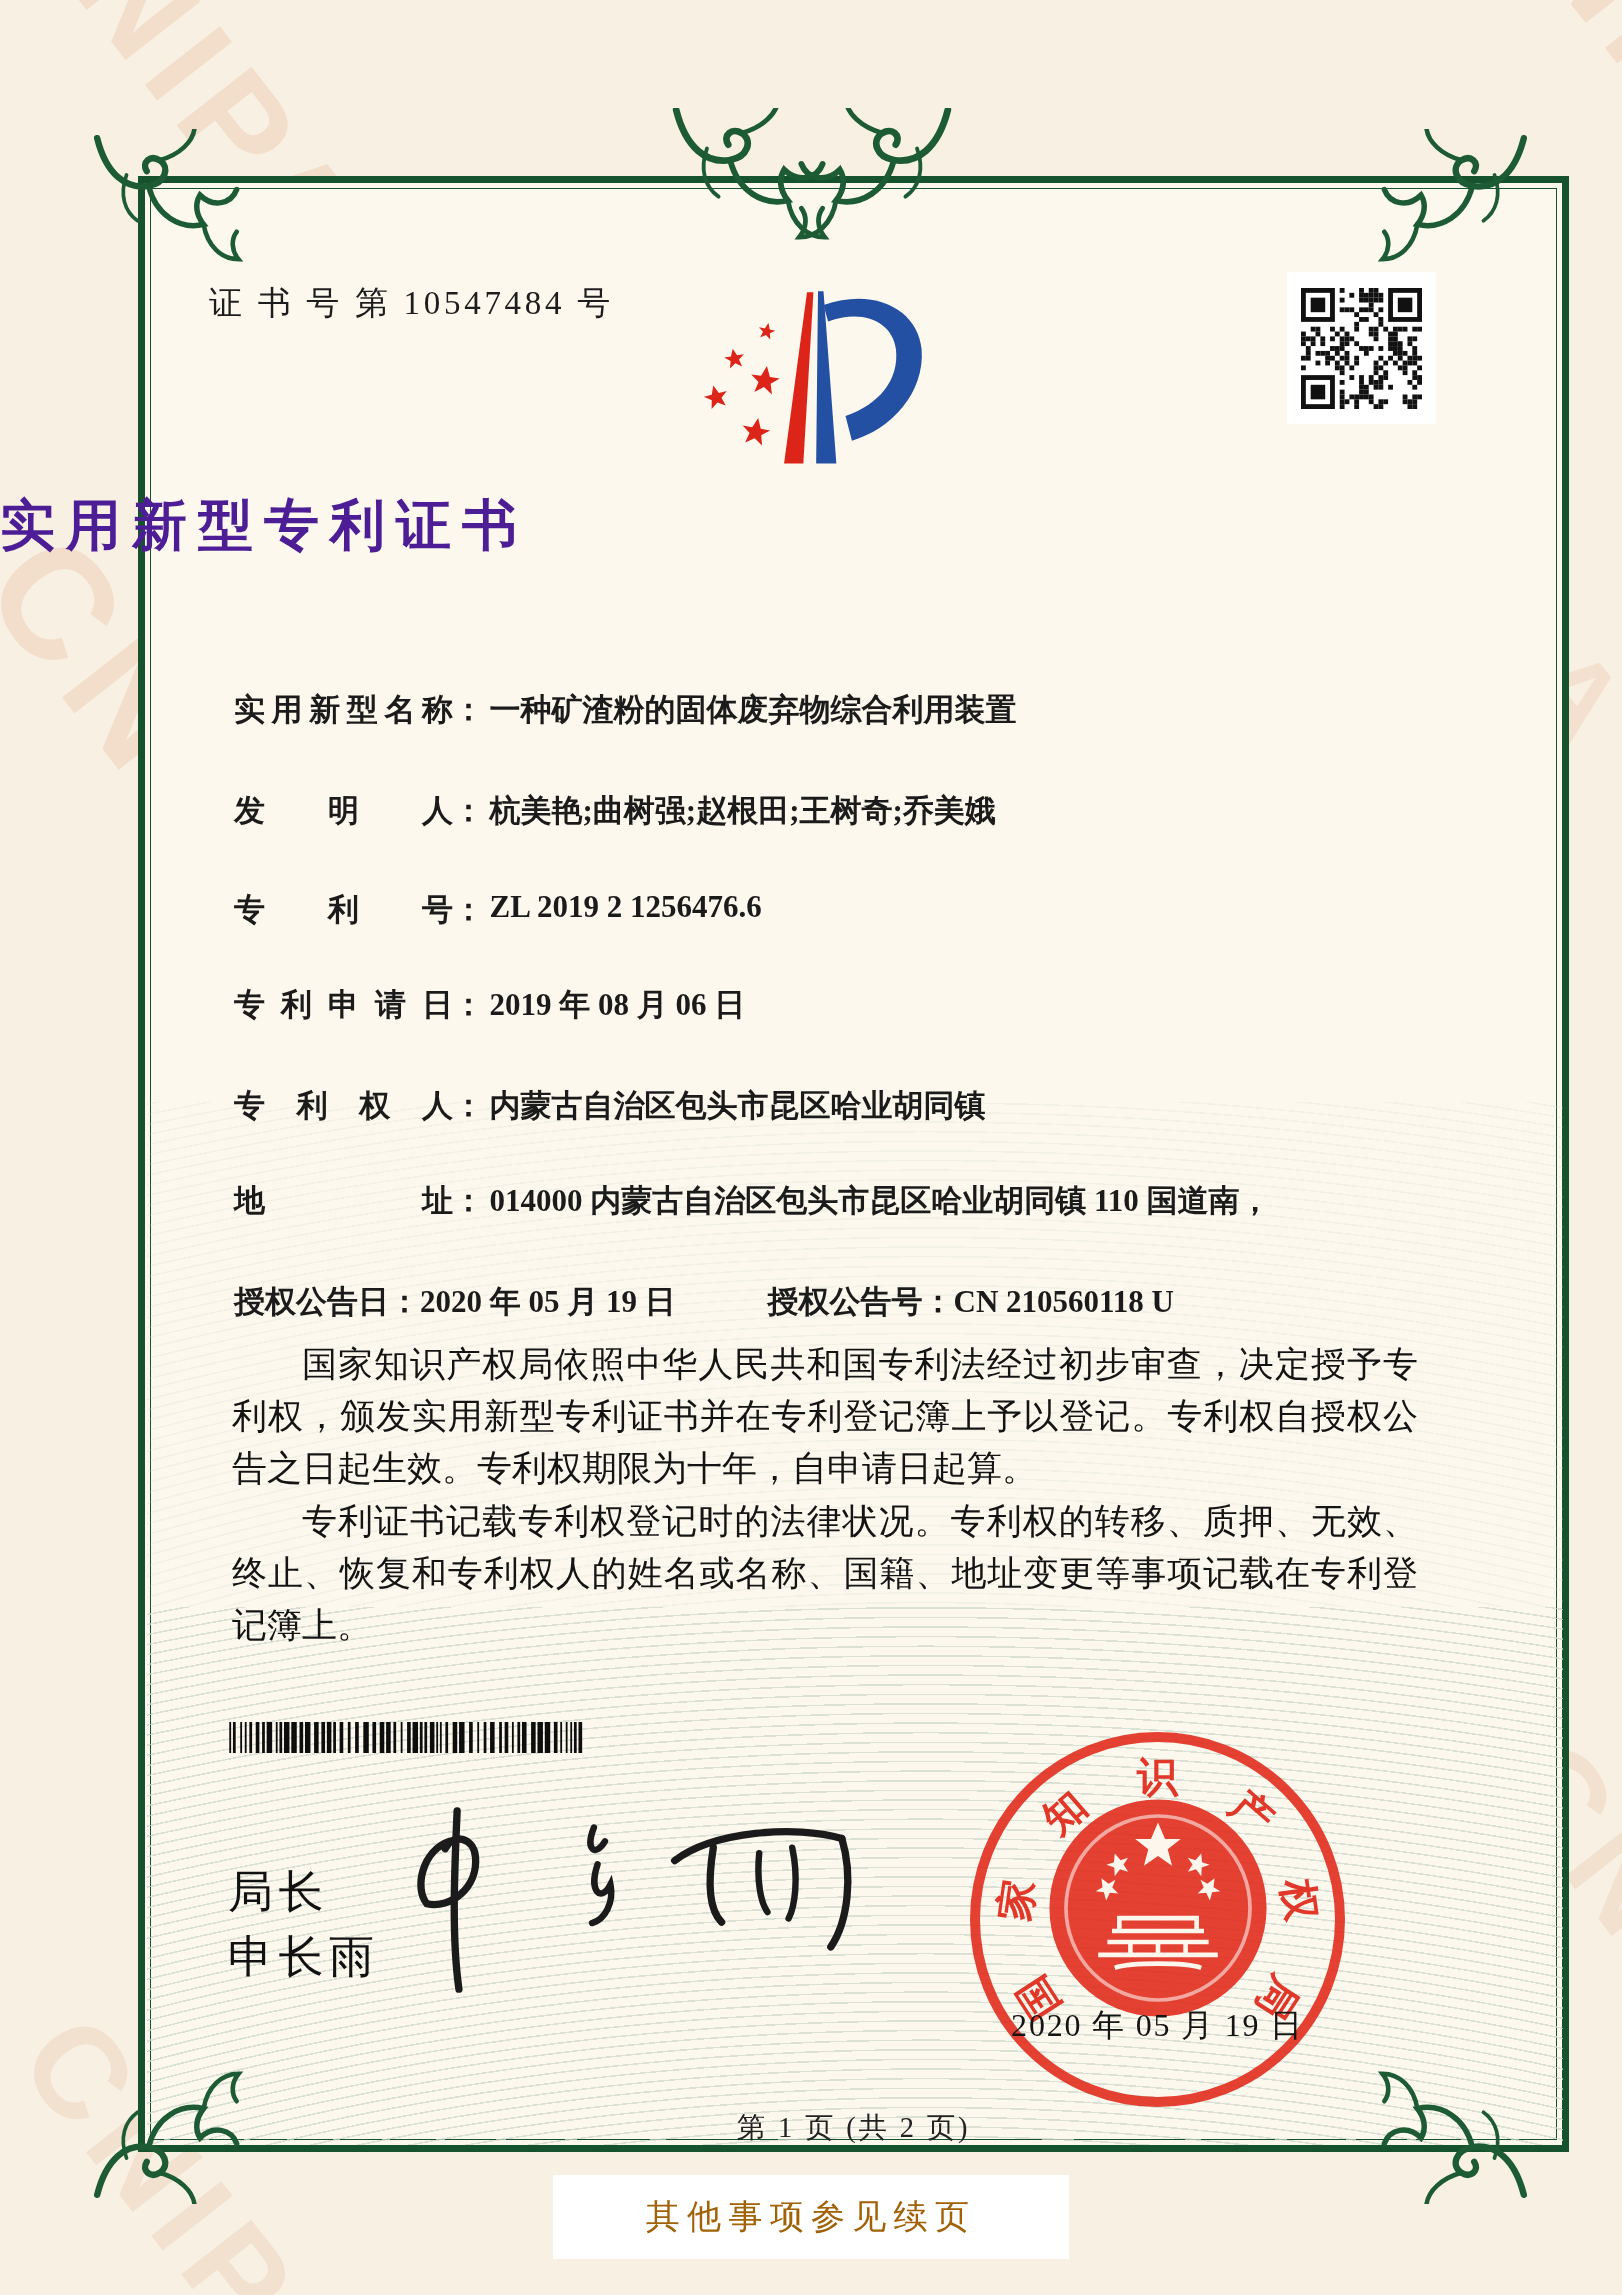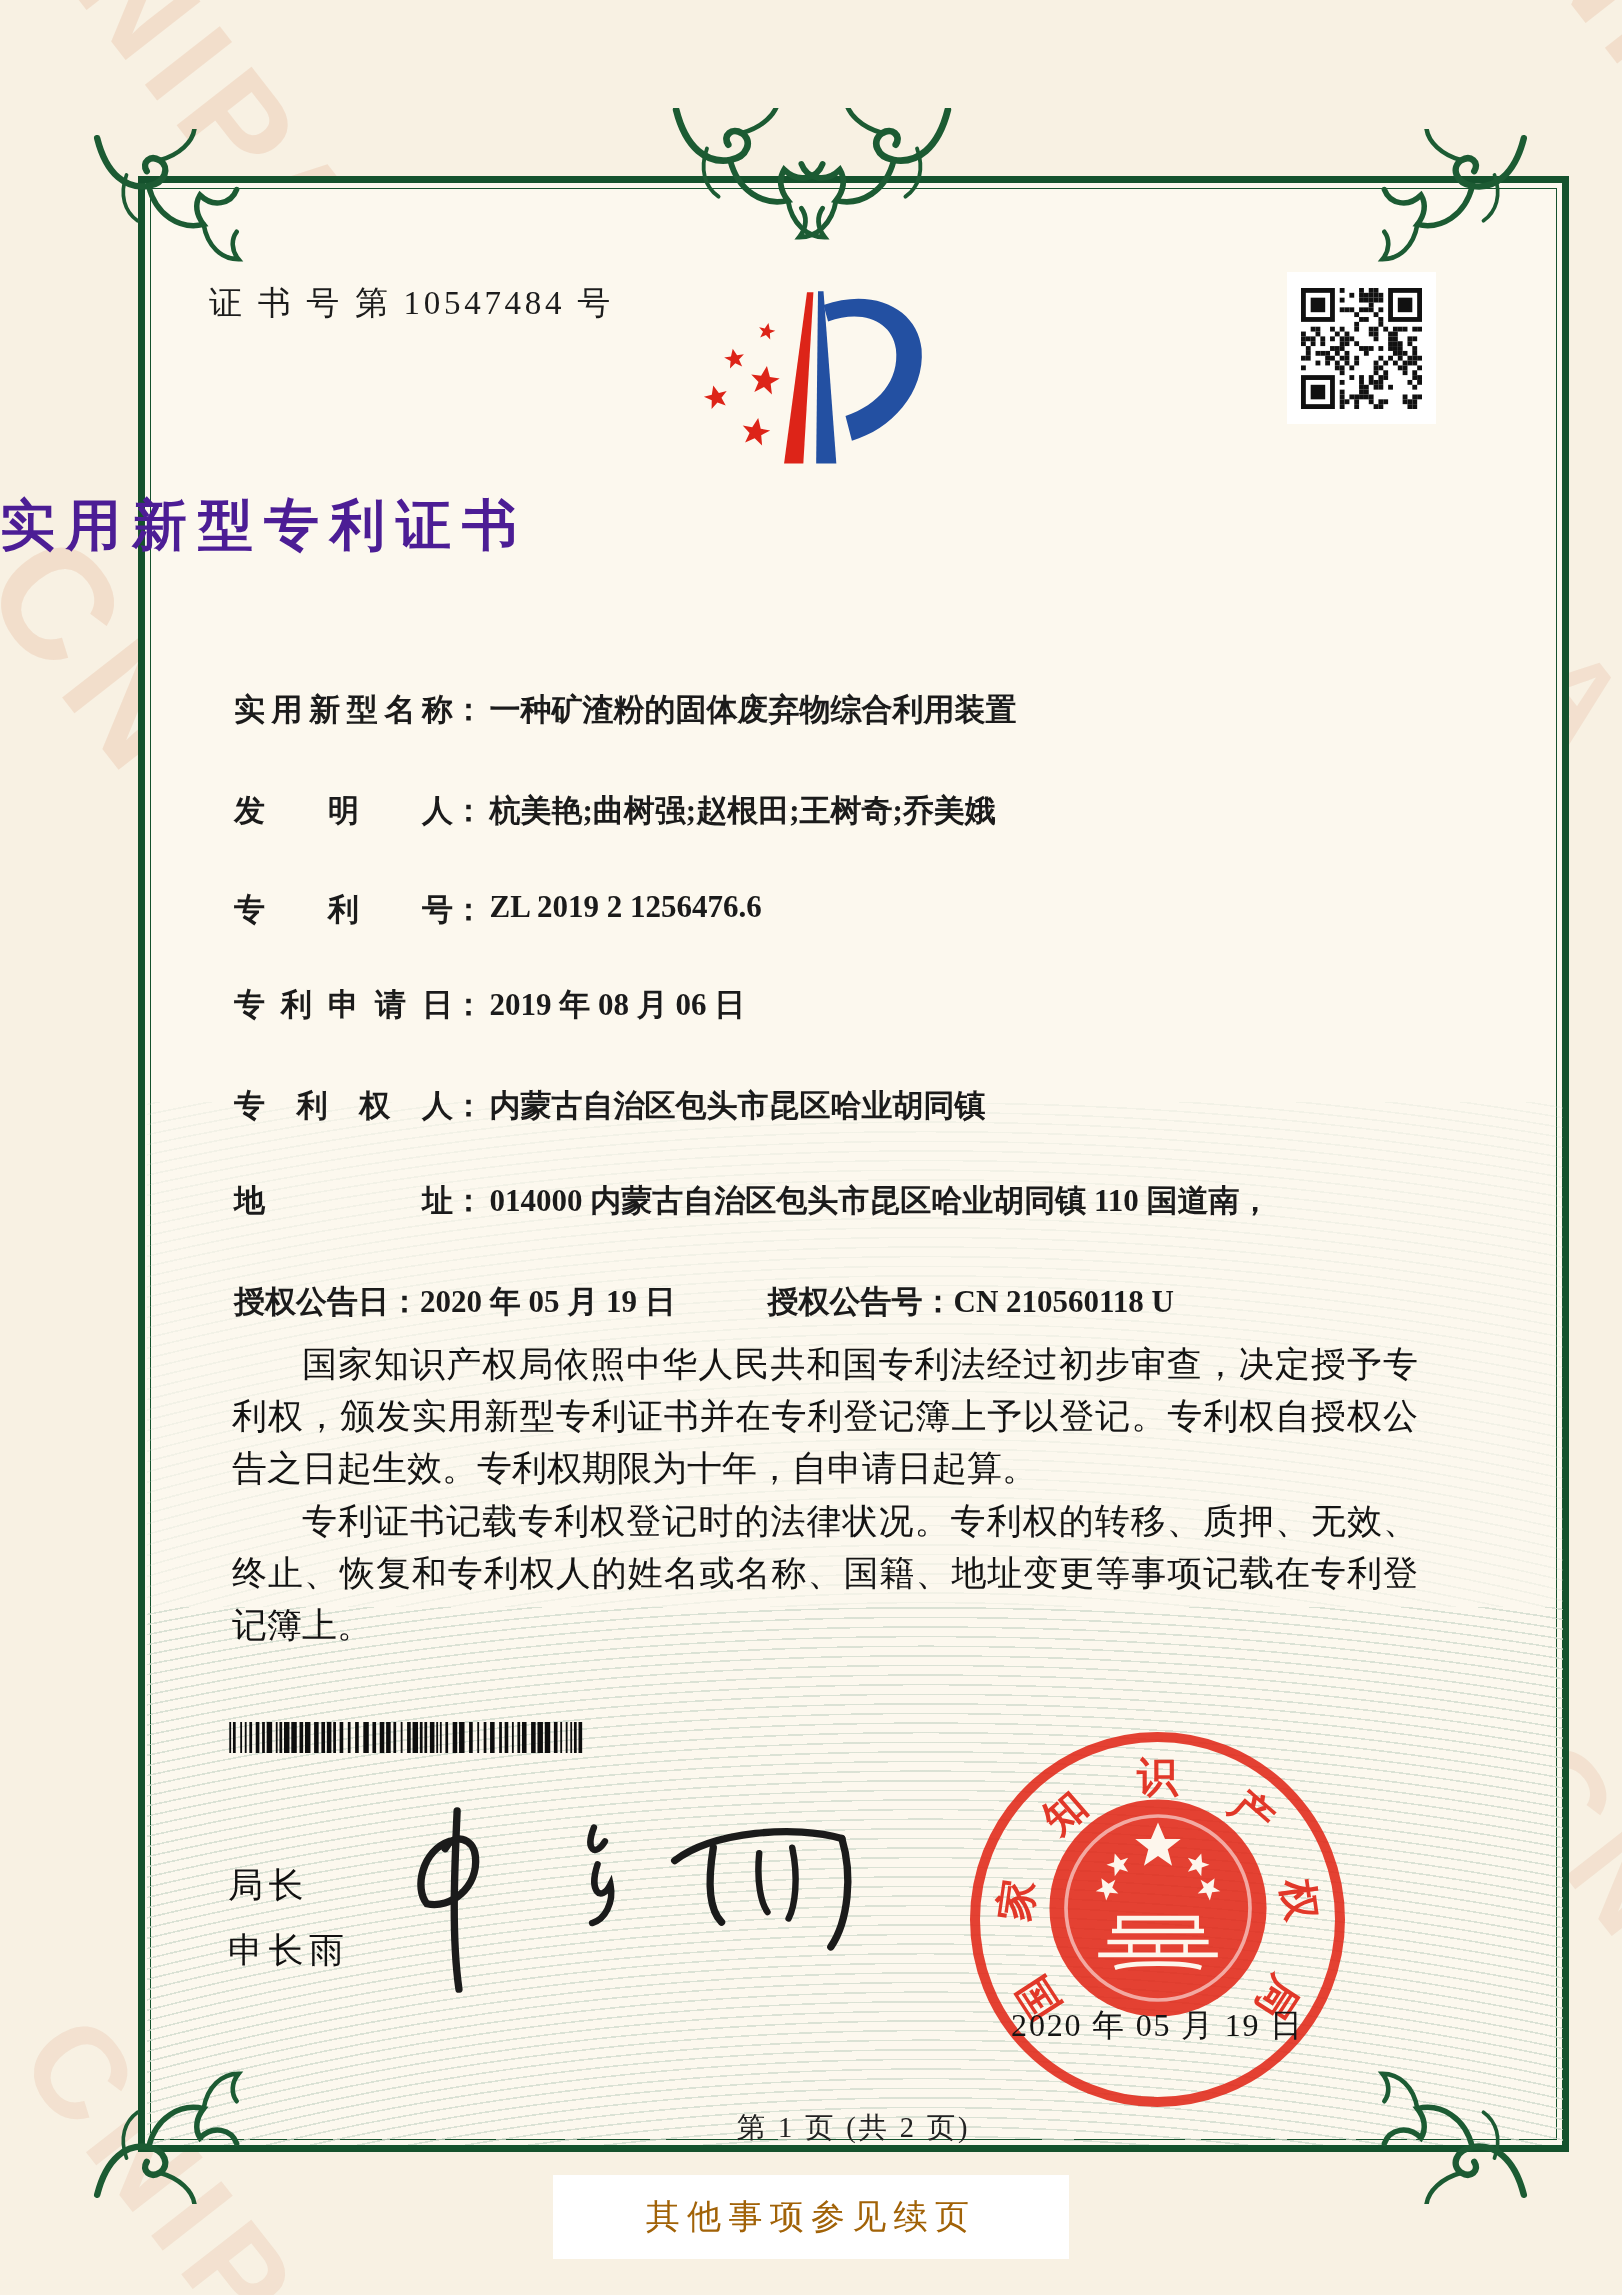--- a/index.html
+++ b/index.html
@@ -78,21 +78,21 @@
   .grant-pair2 { margin-left:84px; }
   
   .legal {
     position:absolute; left:232px; top:1339px; width:1186px;
     font-size:35px; line-height:52px; color:#141414; text-align:justify;
   }
   .legal p { text-indent:2em; margin:0; }
   .legal p + p { margin-top:0.9px; }
   
   .barcode-svg { position:absolute; left:228px; top:1722px; }
-  .director { position:absolute; left:228px; font-size:35px; color:#111; letter-spacing:5.5px; }
+  .director { position:absolute; left:228px; font-size:45px; color:#111; letter-spacing:5.5px; }
   .director.t1 { top:1862px; }
   .director.t2 { top:1927px; }
   .sig-svg { position:absolute; left:399px; top:1800px; }
   
   .seal {
     position:absolute; left:970px; top:1732px; width:375px; height:375px;
   }
   .seal-ring {
     position:absolute; inset:0; border:10px solid rgba(224,39,24,0.88);
     border-radius:50%;

